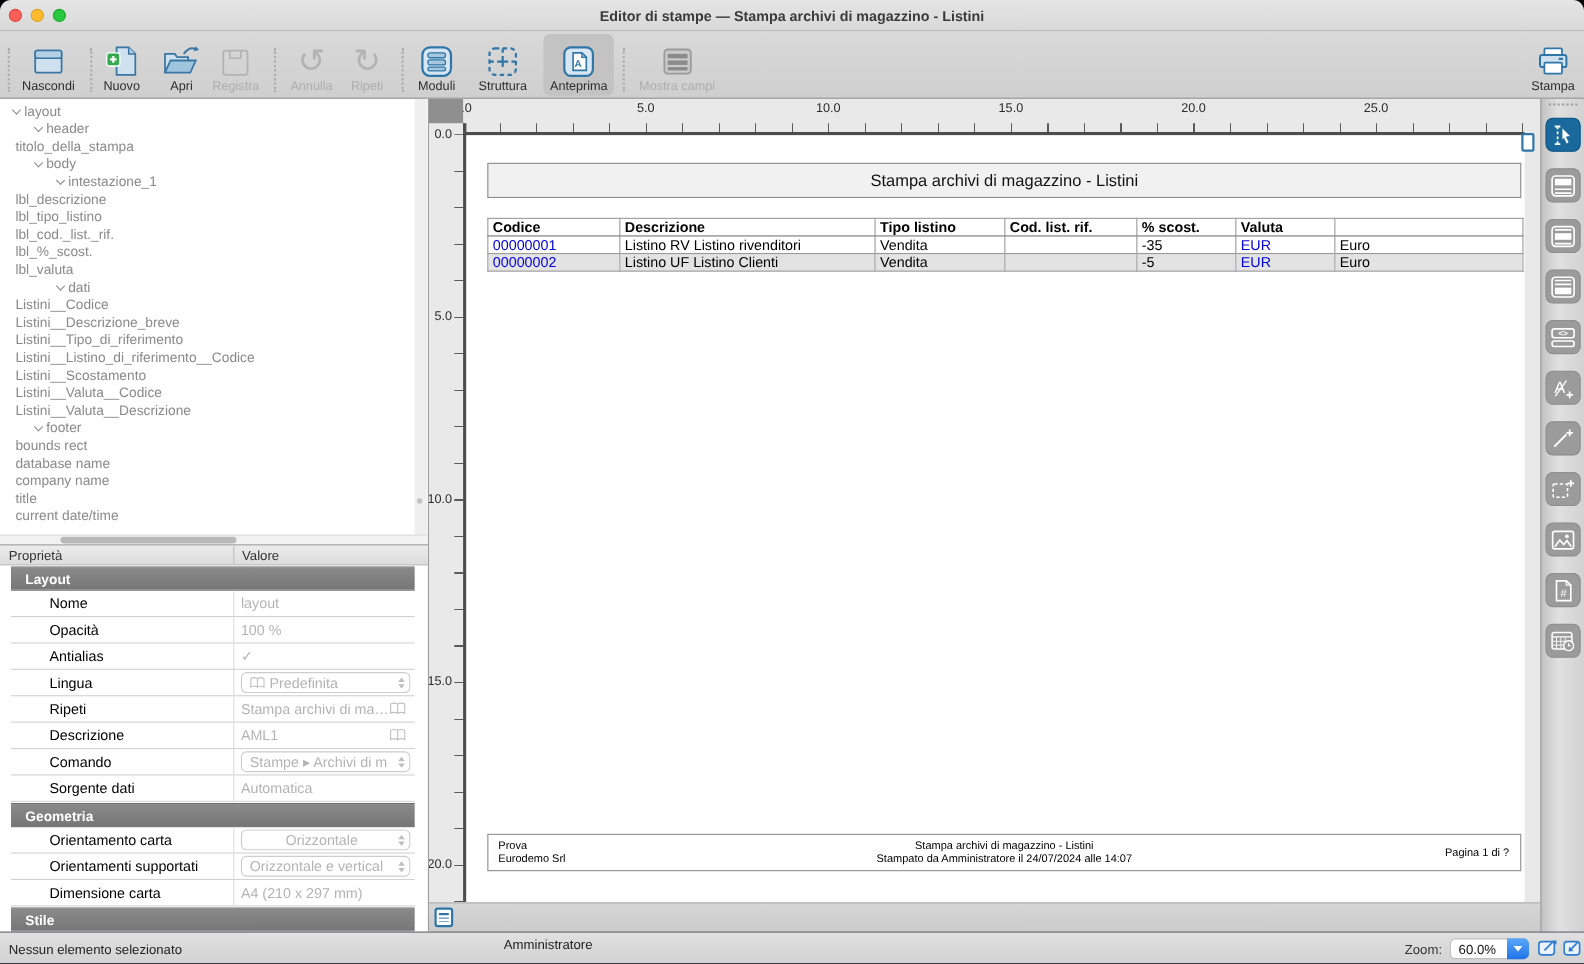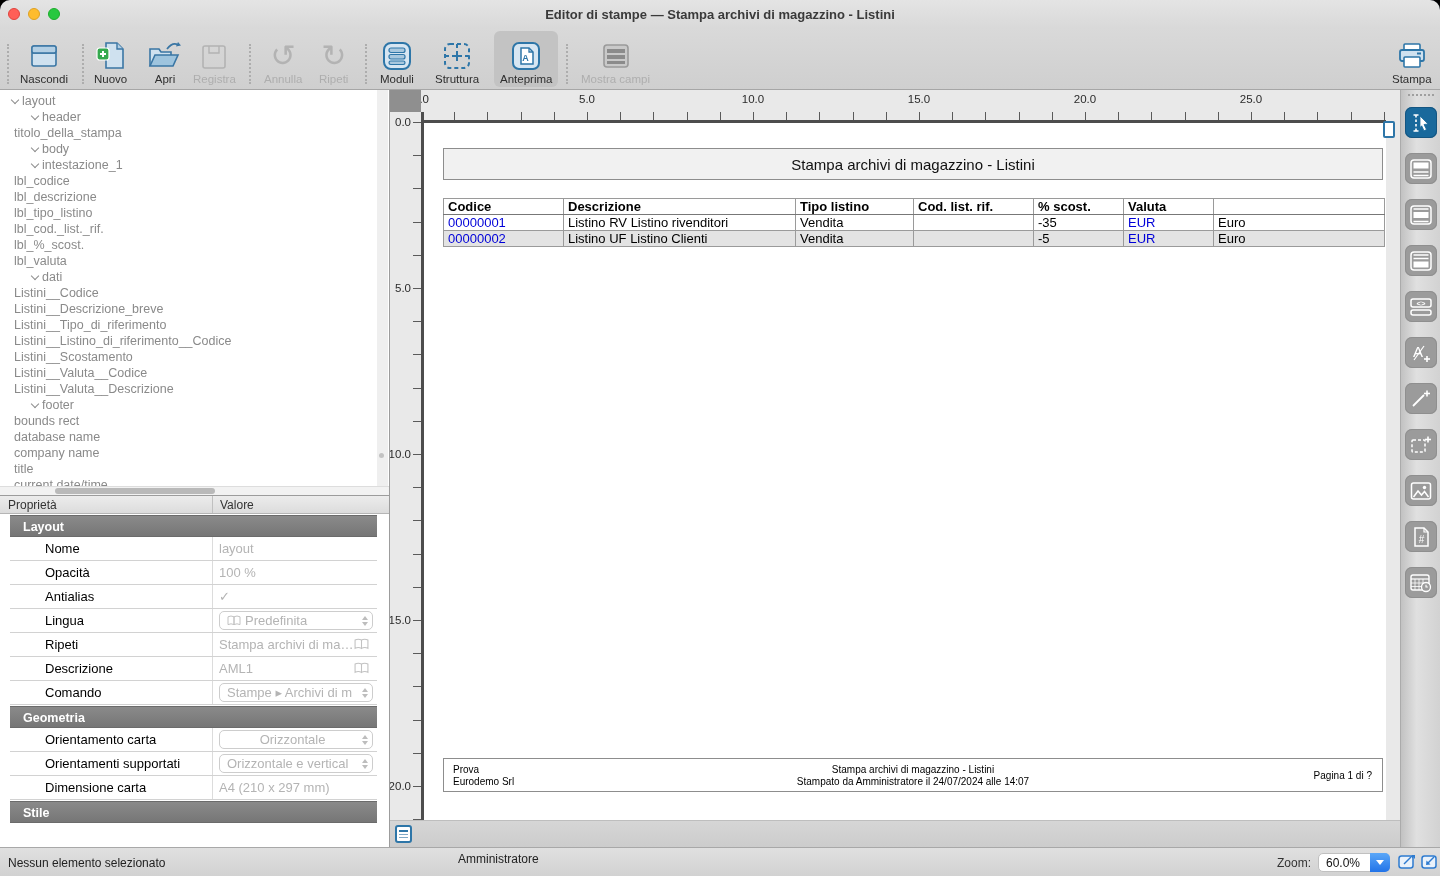--- a/index.html
+++ b/index.html
@@ -26,21 +26,21 @@
     border-left:2px dotted #adadad;}
   .glyph{font-size:30px;line-height:30px;color:#b3b3b3;font-family:"DejaVu Sans",sans-serif;}
   
   #tree-panel{position:absolute;left:0;top:90px;width:390px;height:405px;background:#fff;
     border-right:1px solid #9c9c9c;overflow:hidden;}
   .trow{display:flex;align-items:center;height:16px;font-size:12.5px;color:#8a8a8a;white-space:nowrap;}
   .trow:first-child{margin-top:3px;}
   .chev{width:14px;display:flex;justify-content:center;align-items:center;}
   .chev::before{content:"";width:5px;height:5px;border-right:1.5px solid #8d8d8d;
     border-bottom:1.5px solid #8d8d8d;transform:rotate(45deg);margin-top:-3px;}
-  .lvl0{padding-left:8px;} .lvl1{padding-left:28px;} .lvl2{padding-left:28px;} .lvl3{padding-left:68px;}
+  .lvl0{padding-left:8px;} .lvl1{padding-left:28px;} .lvl2{padding-left:48px;} .lvl3{padding-left:68px;}
   .leaf{padding-left:14px;}
   #tree-vtrack{position:absolute;right:1px;top:0;width:11px;height:396px;background:#efefef;}
   #tree-vdot{position:absolute;right:4px;top:363px;width:5px;height:5px;border-radius:50%;background:#c2c2c2;}
   #tree-hscroll{position:absolute;left:0;bottom:0;width:389px;height:9px;background:#f2f2f2;border-top:1px solid #ddd;}
   #tree-hthumb{position:absolute;left:55px;top:1px;width:160px;height:6px;border-radius:3px;background:#b9b9b9;}
   
   #props-panel{position:absolute;left:0;top:495px;width:390px;height:352px;background:#fff;
     border-right:1px solid #9c9c9c;border-top:1px solid #9c9c9c;overflow:hidden;}
   #props-header{height:18px;background:linear-gradient(#ececec,#dcdcdc);border-bottom:1px solid #b5b5b5;
     display:flex;font-size:12px;color:#333;}
@@ -280,23 +280,20 @@
       </div>
     <div class="trow lvl1">
         <span class="chev"></span>
         <span>body</span>
       </div>
     <div class="trow lvl2">
         <span class="chev"></span>
         <span>intestazione_1</span>
       </div>
     <div class="trow lvl3 leaf">
-        <span>lbl_codice</span>
-      </div>
-    <div class="trow lvl3 leaf">
         <span>lbl_descrizione</span>
       </div>
     <div class="trow lvl3 leaf">
         <span>lbl_tipo_listino</span>
       </div>
     <div class="trow lvl3 leaf">
         <span>lbl_cod._list._rif.</span>
       </div>
     <div class="trow lvl3 leaf">
         <span>lbl_%_scost.</span>
@@ -415,20 +412,24 @@
       <span class="plabel">Comando</span>
       <span class="pvalue">
         <span class="popup">
           <span class="ptxt">Stampe ▸ Archivi di m</span>
           <span class="stepper">
               <i class="up"></i>
               <i class="dn"></i>
             </span>
         </span>
       </span>
+    </div>
+    <div class="prow">
+      <span class="plabel">Sorgente dati</span>
+      <span class="pvalue">Automatica</span>
     </div>
 
     <div class="psection">Geometria</div>
 
     <div class="prow">
       <span class="plabel">Orientamento carta</span>
       <span class="pvalue">
         <span class="popup">
           <span class="ptxt" style="text-align:center;">Orizzontale</span>
           <span class="stepper">

